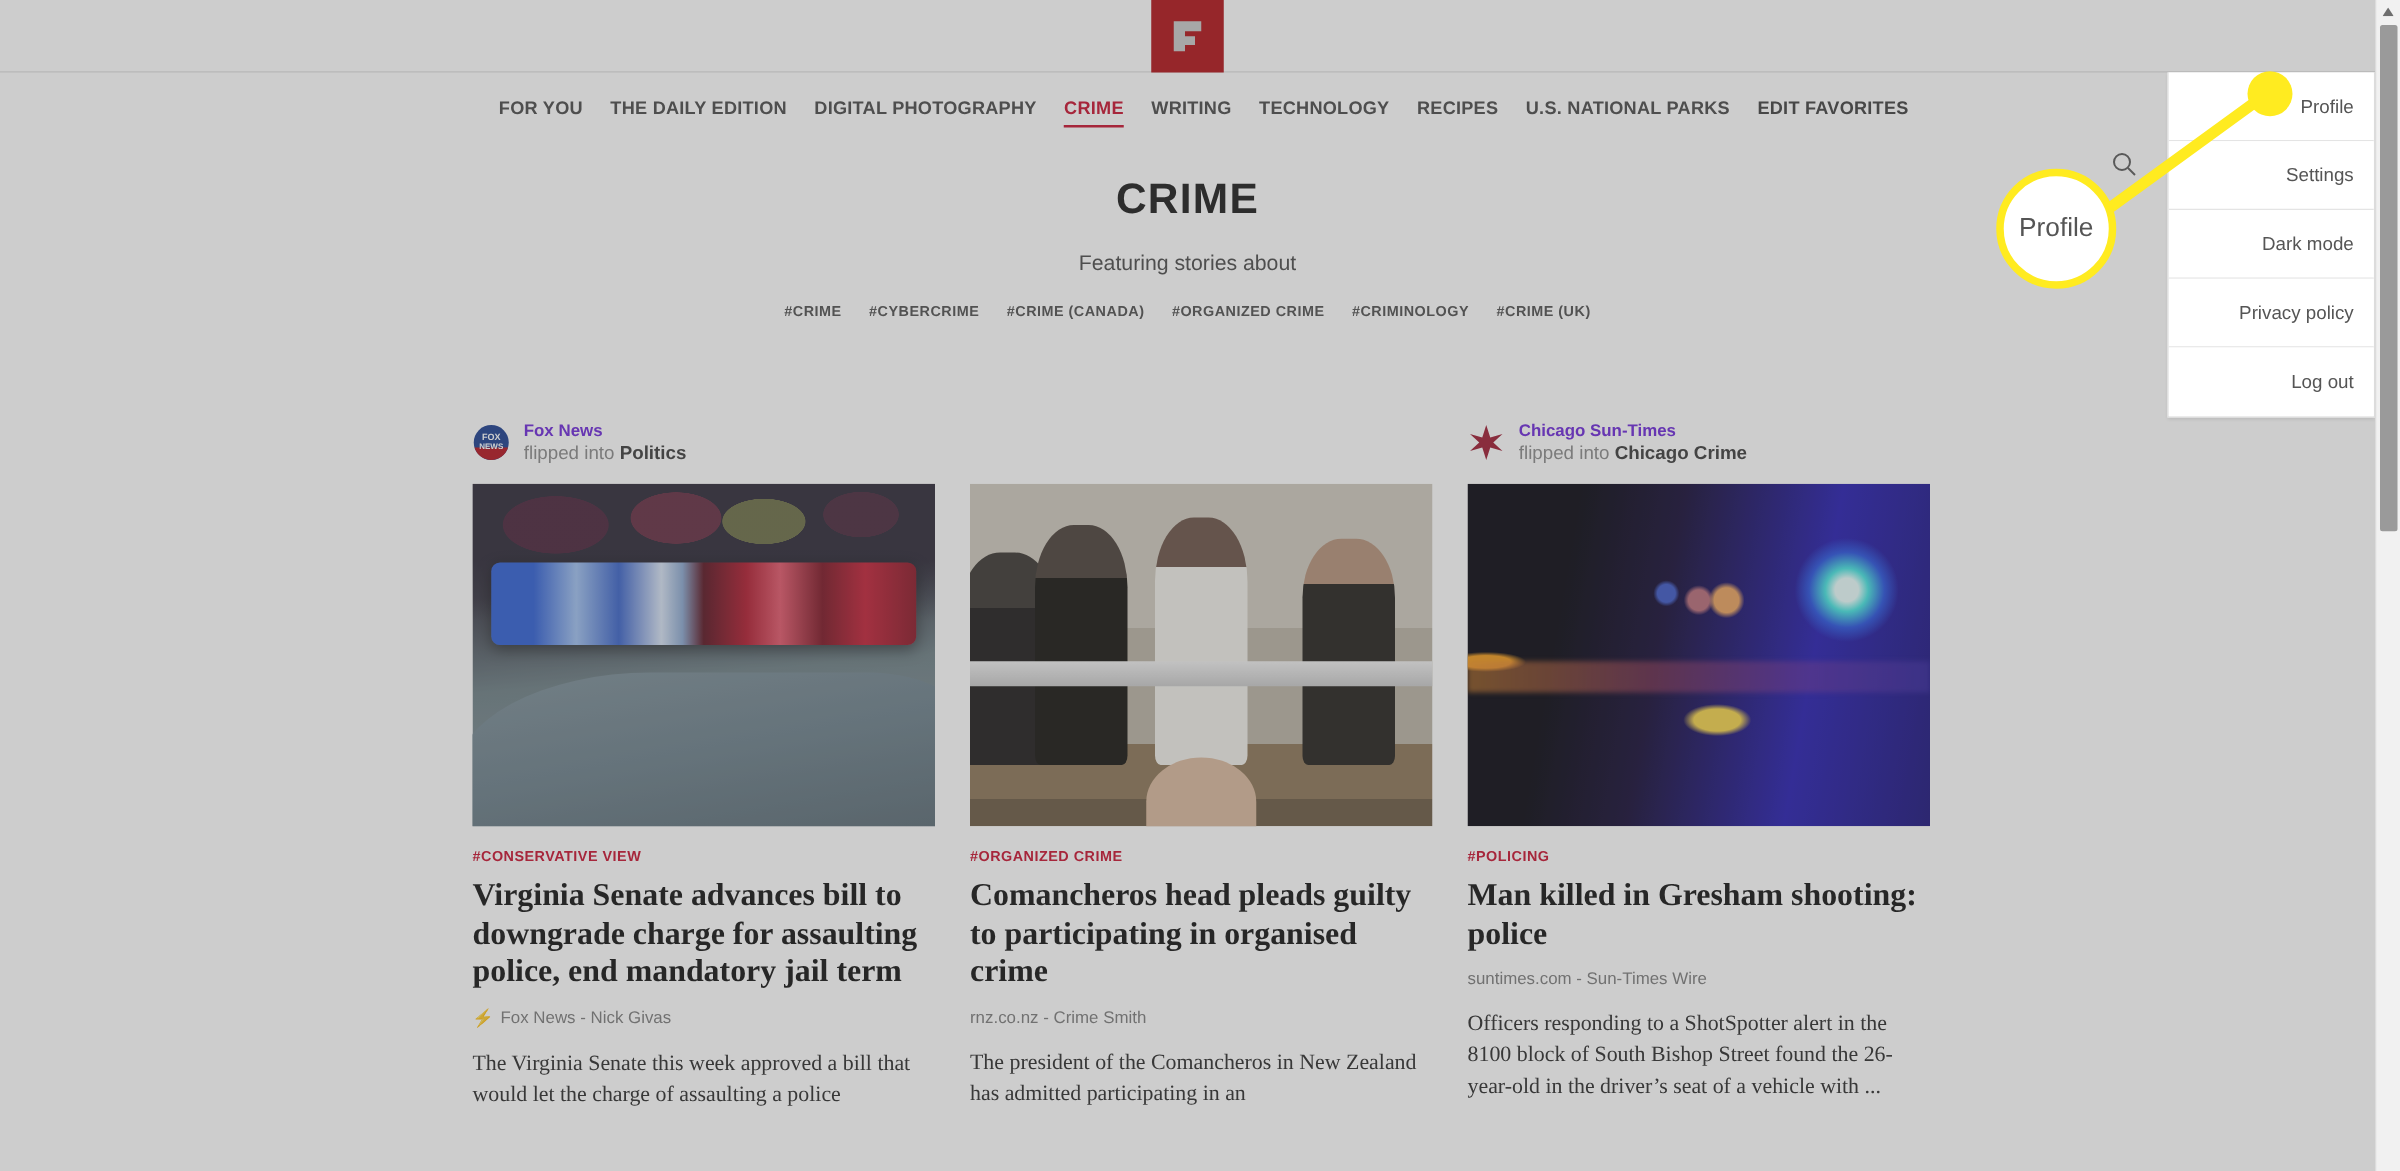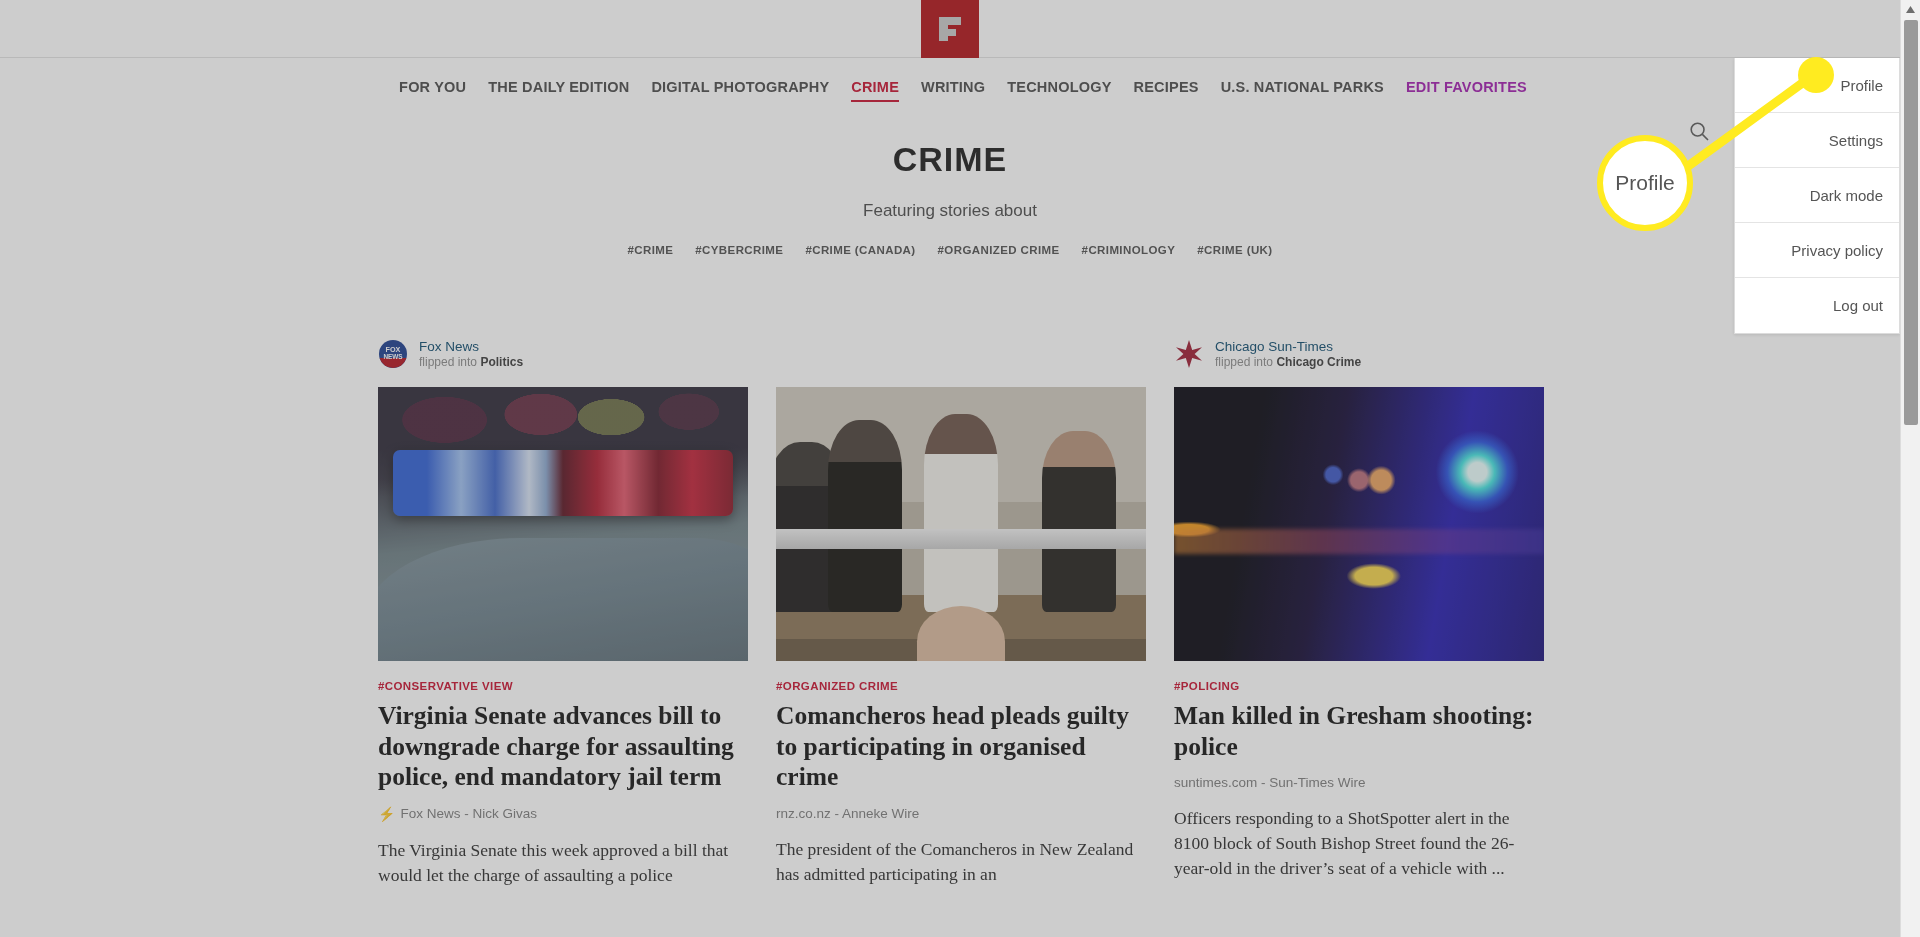--- a/index.html
+++ b/index.html
@@ -48,21 +48,21 @@
     white-space: nowrap;
     cursor: pointer;
     font-stretch: condensed;
   }
   .nav-item.active { color: #c8102e; }
   .nav-item.active::after {
     content: ""; position: absolute;
     left: 0; right: 0; bottom: 14px;
     height: 2.5px; background: #c8102e;
   }
-  .nav-item.strong { color: #a21caf; }
+  .nav-item.strong { color: #404040; }
 
   .header-right {
     margin-left: auto; display: flex; align-items: center;
     gap: 26px; padding-right: 28px;
   }
   .icon-btn {
     width: 26px; height: 26px;
     display: flex; align-items: center; justify-content: center;
     cursor: pointer; color: #555;
   }
@@ -151,22 +151,22 @@
   .cards {
     margin-top: 78px;
     padding-left: 378px;
     display: flex; gap: 28px;
   }
   .card { width: 370px; }
 
   .card-attr { display: flex; align-items: center; gap: 11px; height: 40px; margin-bottom: 13px; }
   .attr-logo { width: 30px; height: 30px; flex: 0 0 30px; }
   .attr-text { line-height: 1.28; }
-  .attr-name { font-size: 13.5px; color: #0c4a6e; }
-  .attr-flip { font-size: 12px; color: #8a8a8a; }
+  .attr-name { font-size: 13.5px; color: #6d28d9; font-weight: bold; }
+  .attr-flip { font-size: 15px; color: #8a8a8a; }
   .attr-flip b { color: #3c3c3c; font-weight: 700; }
 
   .card-img {
     width: 370px; height: 274px;
     overflow: hidden; position: relative;
     cursor: pointer;
   }
   .img-police {
     width: 100%; height: 100%;
     background:
@@ -344,21 +344,21 @@
             <div class="court-fig" style="left:14%;background:linear-gradient(180deg,#4a4039 0 22%,#15140f 22%);height:70%;"></div>
             <div class="court-fig" style="left:40%;background:linear-gradient(180deg,#6a5247 0 20%,#f0eee9 20%);height:72%;"></div>
             <div class="court-fig" style="left:72%;background:linear-gradient(180deg,#b59179 0 20%,#23201c 20%);height:66%;"></div>
             <div class="rail"></div>
             <div class="bald-head"></div>
           </div>
         </div>
         <div class="card-tag">#ORGANIZED CRIME</div>
         <div class="card-title">Comancheros head pleads guilty to participating in organised crime</div>
         <div class="card-byline">
-          <span>rnz.co.nz - Anneke Wire</span>
+          <span>rnz.co.nz - Crime Smith</span>
         </div>
         <div class="card-excerpt">The president of the Comancheros in New Zealand has admitted participating in an</div>
       </div>
 
       <div class="card">
         <div class="card-attr">
           <span class="attr-logo">
             <svg width="30" height="30" viewBox="0 0 30 30">
               <path d="M15 1 L18.2 11 L28 8.2 L20.6 15 L28 21.8 L18.2 19 L15 29 L11.8 19 L2 21.8 L9.4 15 L2 8.2 L11.8 11 Z" fill="#9e1b32"></path>
             </svg>

